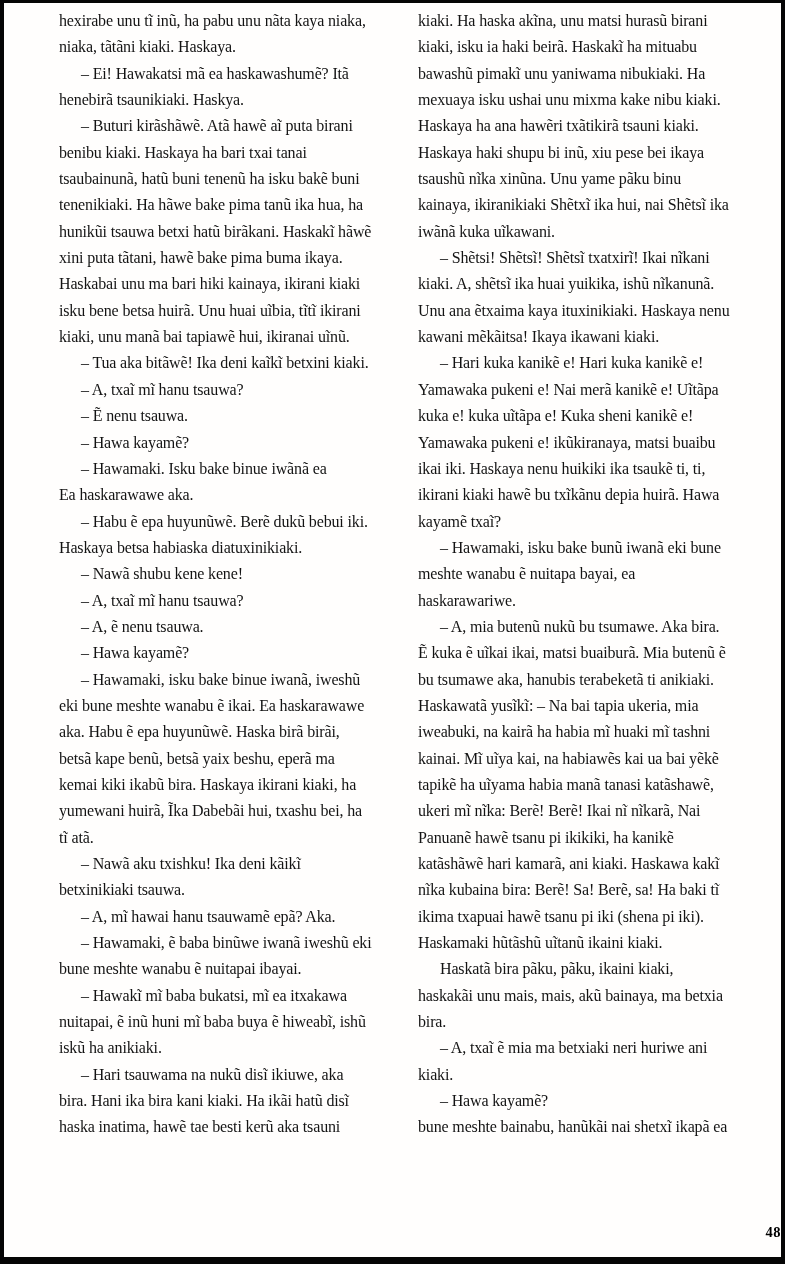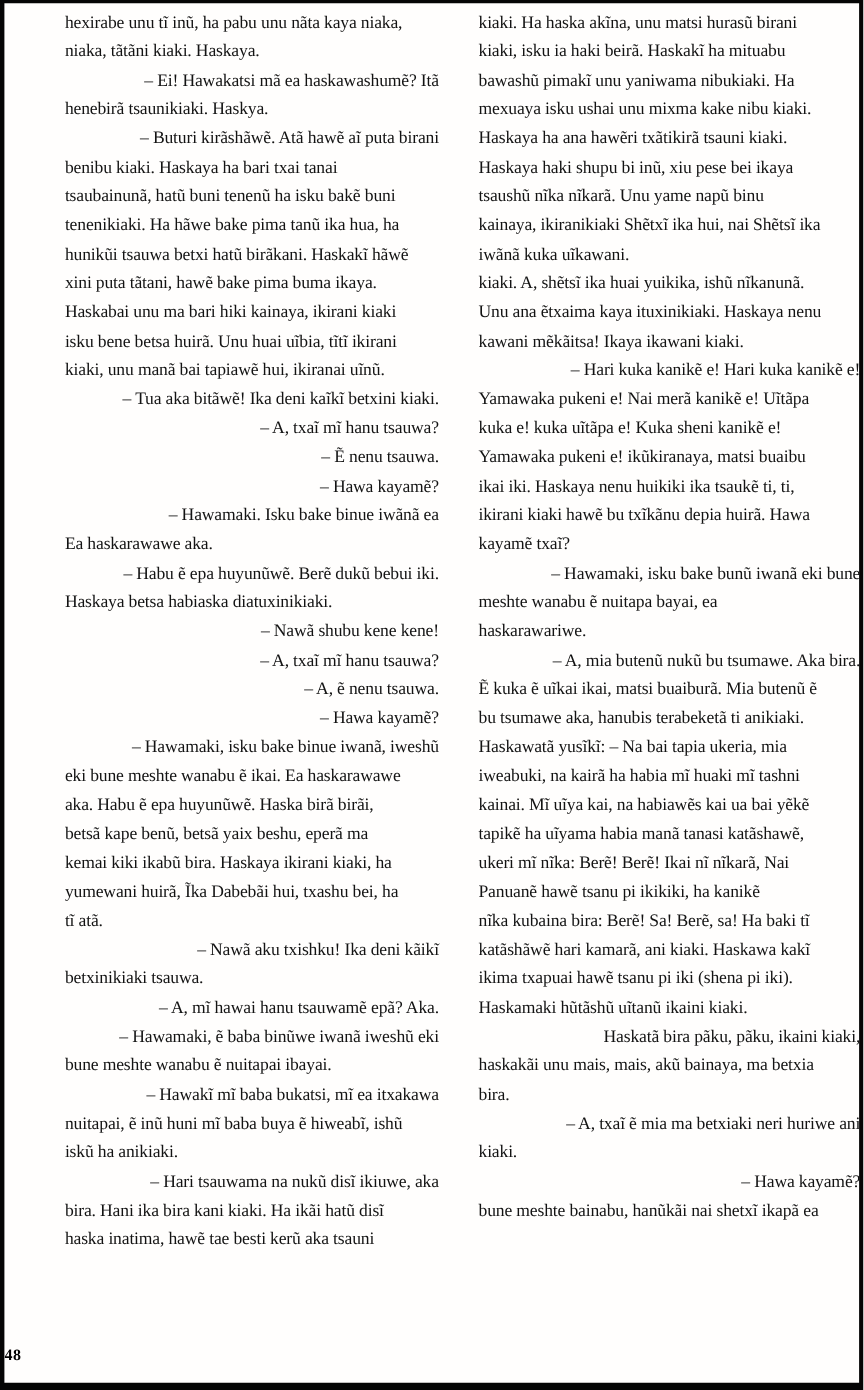--- a/index.html
+++ b/index.html
@@ -21,28 +21,28 @@
   .column {
     position: absolute;
     top: 5px;
     font-size: 16px;
     line-height: 26.35px;
     color: #131313;
     white-space: nowrap;
     letter-spacing: -0.15px;
   }
   .col-left  { left: 55px;  width: 340px; }
-  .col-right { left: 431px; width: 347px; }
+  .col-right { left: 414px; width: 347px; }
   .line { height: 26.35px; }
-  .line.indent { padding-left: 22px; text-align: right; }
+  .line.indent { padding-left: 22px; }
   .page-number {
     position: absolute;
     left: 0; right: 0;
     bottom: 16px;
-    text-align: left;
+    text-align: right;
     font-weight: bold;
     font-size: 14.5px;
     color: #000;
     letter-spacing: 0.5px;
   }
 </style>
 </head>
 <body>
 
 <div class="page">
@@ -91,23 +91,24 @@
       <div class="line">bira. Hani ika bira kani kiaki. Ha ikãi hatũ disĩ</div>
       <div class="line">haska inatima, hawẽ tae besti kerũ aka tsauni</div>
     </div>
   <div class="column col-right">
       <div class="line">kiaki. Ha haska akĩna, unu matsi hurasũ birani</div>
       <div class="line">kiaki, isku ia haki beirã. Haskakĩ ha mituabu</div>
       <div class="line">bawashũ pimakĩ unu yaniwama nibukiaki. Ha</div>
       <div class="line">mexuaya isku ushai unu mixma kake nibu kiaki.</div>
       <div class="line">Haskaya ha ana hawẽri txãtikirã tsauni kiaki.</div>
       <div class="line">Haskaya haki shupu bi inũ, xiu pese bei ikaya</div>
-      <div class="line">tsaushũ nĩka nĩkarã. Unu yame napũ binu</div>
+      <div class="line">tsaushũ nĩka xinũna. Unu yame pãku binu</div>
       <div class="line">kainaya, ikiranikiaki Shẽtxĩ ika hui, nai Shẽtsĩ ika</div>
       <div class="line">iwãnã kuka uĩkawani.</div>
+      <div class="line indent">– Shẽtsi! Shẽtsĩ! Shẽtsĩ txatxirĩ! Ikai nĩkani</div>
       <div class="line">kiaki. A, shẽtsĩ ika huai yuikika, ishũ nĩkanunã.</div>
       <div class="line">Unu ana ẽtxaima kaya ituxinikiaki. Haskaya nenu</div>
       <div class="line">kawani mẽkãitsa! Ikaya ikawani kiaki.</div>
       <div class="line indent">– Hari kuka kanikẽ e! Hari kuka kanikẽ e!</div>
       <div class="line">Yamawaka pukeni e! Nai merã kanikẽ e! Uĩtãpa</div>
       <div class="line">kuka e! kuka uĩtãpa e! Kuka sheni kanikẽ e!</div>
       <div class="line">Yamawaka pukeni e! ikũkiranaya, matsi buaibu</div>
       <div class="line">ikai iki. Haskaya nenu huikiki ika tsaukẽ ti, ti,</div>
       <div class="line">ikirani kiaki hawẽ bu txĩkãnu depia huirã. Hawa</div>
       <div class="line">kayamẽ txaĩ?</div>
@@ -116,22 +117,22 @@
       <div class="line">haskarawariwe.</div>
       <div class="line indent">– A, mia butenũ nukũ bu tsumawe. Aka bira.</div>
       <div class="line">Ẽ kuka ẽ uĩkai ikai, matsi buaiburã. Mia butenũ ẽ</div>
       <div class="line">bu tsumawe aka, hanubis terabeketã ti anikiaki.</div>
       <div class="line">Haskawatã yusĩkĩ: – Na bai tapia ukeria, mia</div>
       <div class="line">iweabuki, na kairã ha habia mĩ huaki mĩ tashni</div>
       <div class="line">kainai. Mĩ uĩya kai, na habiawẽs kai ua bai yẽkẽ</div>
       <div class="line">tapikẽ ha uĩyama habia manã tanasi katãshawẽ,</div>
       <div class="line">ukeri mĩ nĩka: Berẽ! Berẽ! Ikai nĩ nĩkarã, Nai</div>
       <div class="line">Panuanẽ hawẽ tsanu pi ikikiki, ha kanikẽ</div>
+      <div class="line">katãshãwẽ hari kamarã, ani kiaki. Haskawa kakĩ</div>
       <div class="line">nĩka kubaina bira: Berẽ! Sa! Berẽ, sa! Ha baki tĩ</div>
-      <div class="line">katãshãwẽ hari kamarã, ani kiaki. Haskawa kakĩ</div>
       <div class="line">ikima txapuai hawẽ tsanu pi iki (shena pi iki).</div>
       <div class="line">Haskamaki hũtãshũ uĩtanũ ikaini kiaki.</div>
       <div class="line indent">Haskatã bira pãku, pãku, ikaini kiaki,</div>
       <div class="line">haskakãi unu mais, mais, akũ bainaya, ma betxia</div>
       <div class="line">bira.</div>
       <div class="line indent">– A, txaĩ ẽ mia ma betxiaki neri huriwe ani</div>
       <div class="line">kiaki.</div>
       <div class="line indent">– Hawa kayamẽ?</div>
       <div class="line">bune meshte bainabu, hanũkãi nai shetxĩ ikapã ea</div>
     </div>

